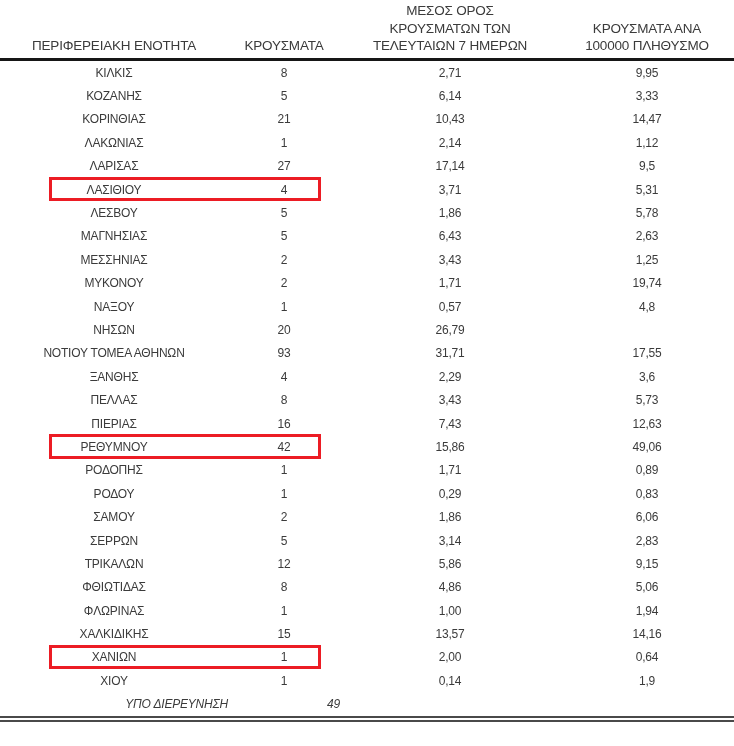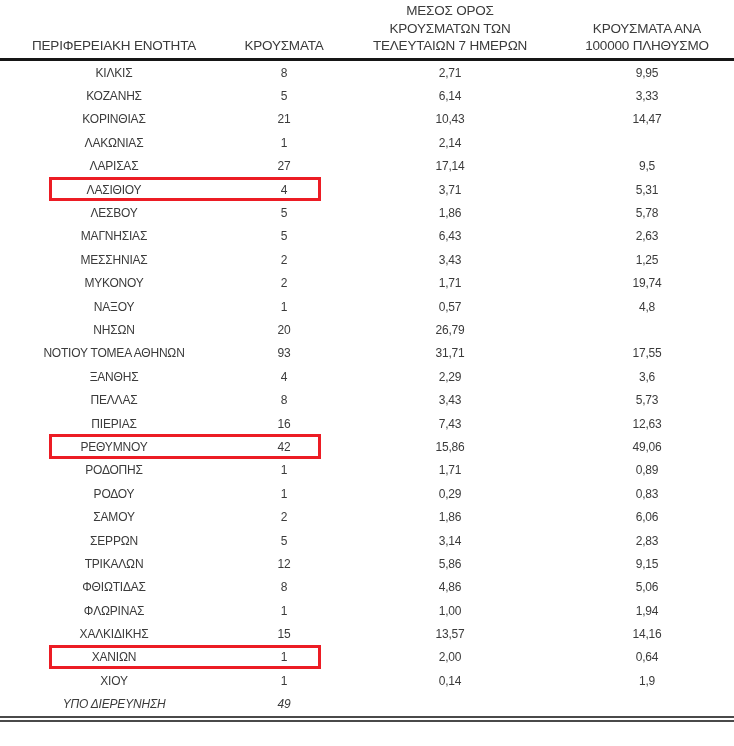--- a/index.html
+++ b/index.html
@@ -30,21 +30,21 @@
   .row {
     position:relative;
     display:grid;
     grid-template-columns:228px 112px 220px 174px;
     height:23.4px;
     align-items:center;
     text-align:center;
     font-size:12px;
     letter-spacing:-0.2px;
   }
-  .row.foot { font-style:italic; }
+  .row.foot { font-style:italic;text-align:right; }
   .cell { position:relative; z-index:1; white-space:nowrap; }
   .red-box {
     position:absolute;
     left:49px; top:-1px;
     width:272px; height:24.5px;
     border:3px solid #ec1c24;
     box-sizing:border-box;
     pointer-events:none;
     z-index:2;
   }
@@ -102,20 +102,21 @@
     <div class="cell">21</div>
     <div class="cell">10,43</div>
     <div class="cell">14,47</div>
   </div>
 
   <div class="row">
 
     <div class="cell">ΛΑΚΩΝΙΑΣ</div>
     <div class="cell">1</div>
     <div class="cell">2,14</div>
+    <div class="cell">1,12</div>
   </div>
 
   <div class="row">
 
     <div class="cell">ΛΑΡΙΣΑΣ</div>
     <div class="cell">27</div>
     <div class="cell">17,14</div>
     <div class="cell">9,5</div>
   </div>
 

